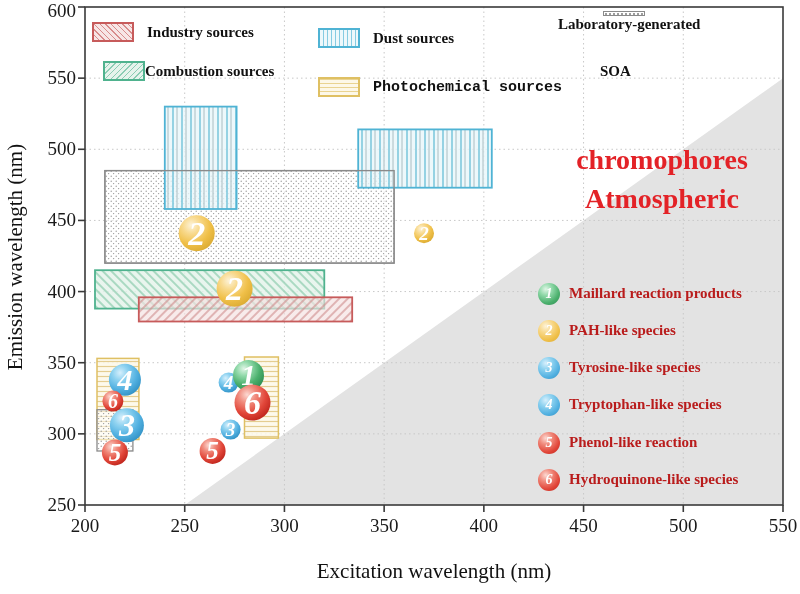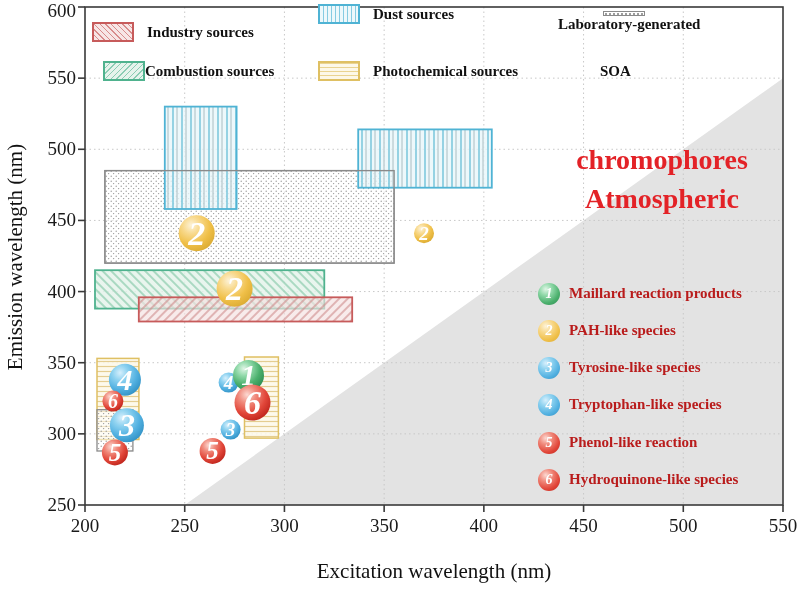--- a/index.html
+++ b/index.html
@@ -177,25 +177,25 @@
   <div class="axis-title" id="y-title">Emission wavelength (nm)</div>
 
   <div class="lg-item" style="left:92px;top:21px;">
     <span class="sw sw-industry"></span>
     <span class="lg-label" style="margin-left:13px;">Industry sources</span>
   </div>
   <div class="lg-item" style="left:103px;top:60px;">
     <span class="sw sw-combustion"></span>
     <span class="lg-label" style="">Combustion sources</span>
   </div>
-  <div class="lg-item" style="left:318px;top:3px;">
+  <div class="lg-item" style="left:318px;top:27px;">
     <span class="sw sw-dust"></span>
     <span class="lg-label" style="margin-left:13px;">Dust sources</span>
   </div>
-  <div class="lg-item" style="left:318px;top:60px;">
+  <div class="lg-item" style="left:318px;top:76px;font-family:Liberation Mono, monospace;">
     <span class="sw sw-photochemical"></span>
     <span class="lg-label" style="margin-left:13px;">Photochemical sources</span>
   </div>
   <div class="lg-item" style="left:547px;top:11px;flex-direction:column;">
     <span class="sw sw-soa"></span>
     <span class="lg-label" style="margin-left:11px;">Laboratory-generated</span>
   </div>
   <div class="lg-item" style="left:600px;top:60px;">
     <span class="lg-label">SOA</span>
   </div>

